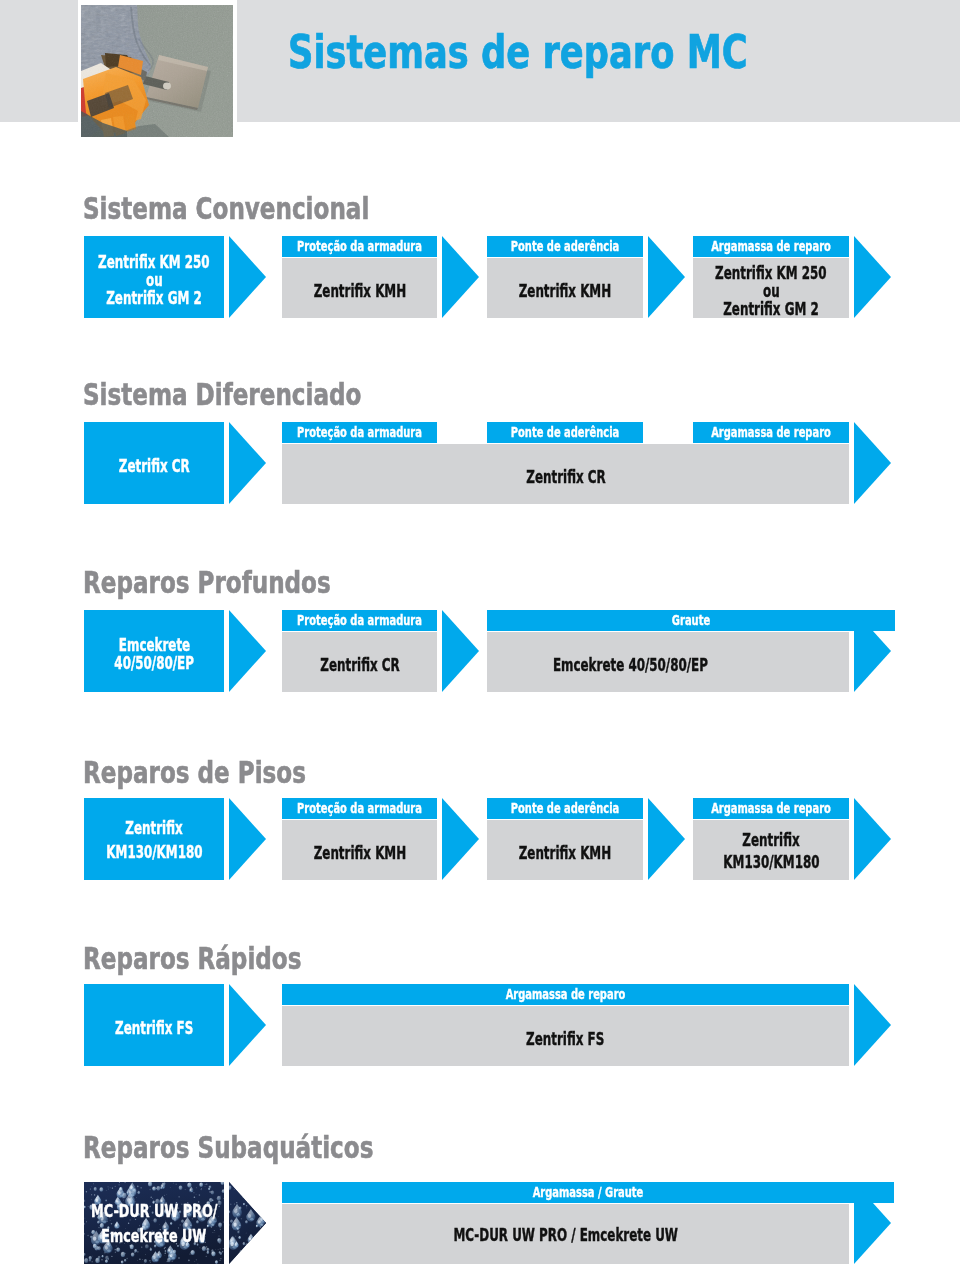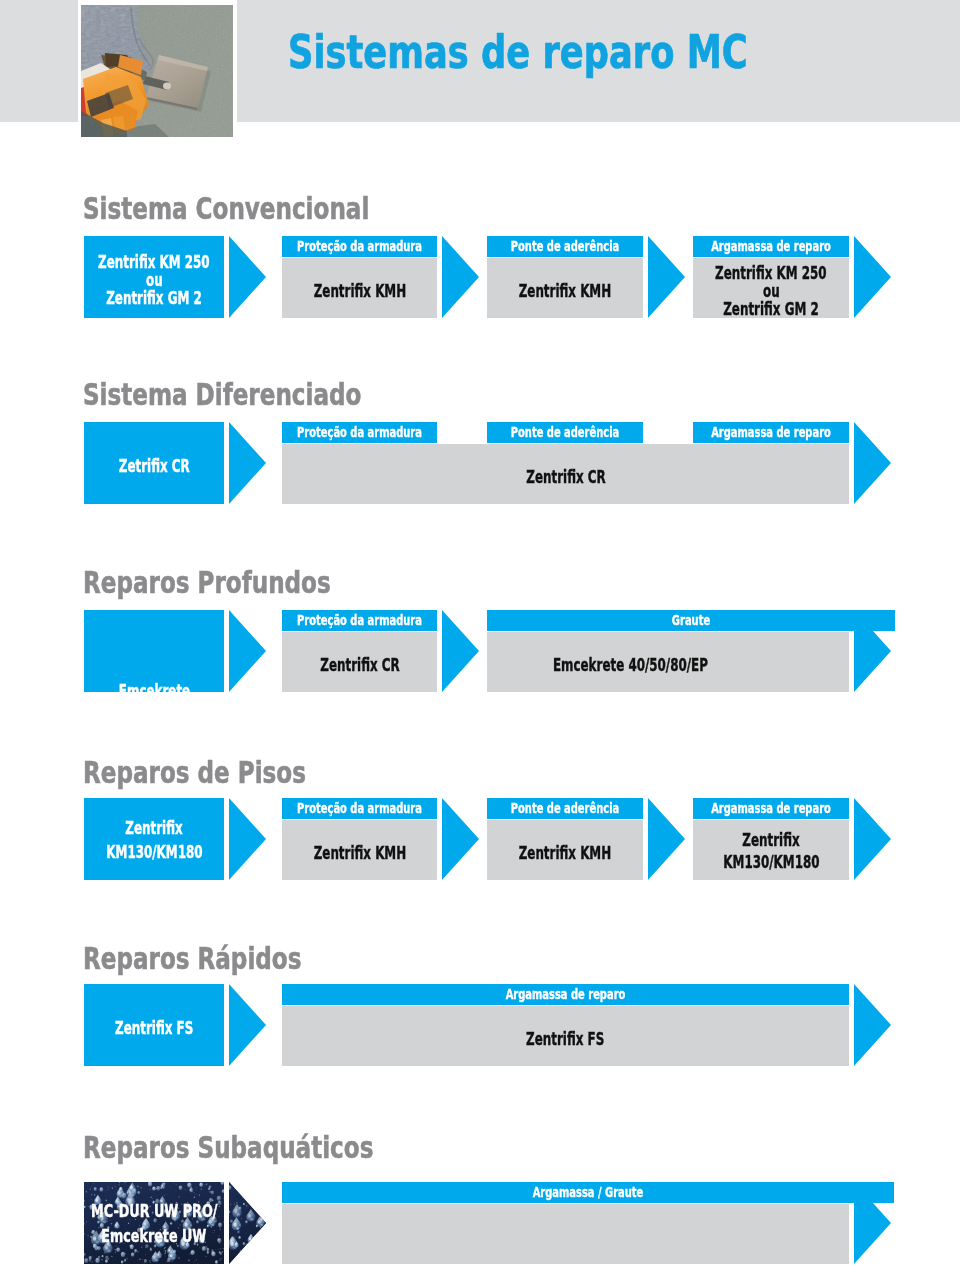--- a/index.html
+++ b/index.html
@@ -188,21 +188,21 @@
           <div class="cap-txt">Argamassa de reparo</div>
         </div>
         <div class="step-body" style="left: 0px; top: 22px; width: 567px; height: 60px;">
           <div class="step-line">Zentrifix CR</div>
         </div>
         <div class="tri" style="left: 572px; top: 0px; border-width: 41px 0px 41px 37px;"></div>
       </div>
       <div class="sec-h" style="left: 83px; top: 568px;">Reparos Profundos</div>
       <div class="step" style="position: absolute; left: 84px; top: 610px; width: 140px; height: 82px;">
         <div class="blue-box" style="left: 0px; top: 0px; width: 140px; height: 82px;"></div>
-        <div class="step-body on-blue" style="left: 0px; top: 0px; width: 140px; height: 82px; margin-top: 46px;">
+        <div class="step-body on-blue" style="left: 0px; top: 0px; width: 140px; height: 82px;">
           <div class="step-line">Emcekrete</div>
           <div class="step-line">40/50/80/EP</div>
         </div>
         <div class="tri" style="left: 145px; top: 0px; border-width: 41px 0px 41px 37px;"></div>
       </div>
       <div class="step" style="position: absolute; left: 282px; top: 610px; width: 155px; height: 82px;">
         <div class="grey-box" style="left: 0px; top: 22px; width: 155px; height: 60px;"></div>
         <div class="hdr-bar" style="left: 0px; top: 0px; width: 155px; height: 21px;">
           <div class="cap-txt">Proteção da armadura</div>
         </div>
@@ -1210,16 +1210,19 @@
             <circle cx="39.4" cy="56.1" r="0.5" fill="#cbdff3" opacity="0.46"></circle>
             <circle cx="121.6" cy="54.4" r="0.4" fill="#cbdff3" opacity="0.37"></circle>
             <circle cx="106.0" cy="72.0" r="0.6" fill="#cbdff3" opacity="0.42"></circle>
           </svg></div>
       </div>
       <div class="step" style="position: absolute; left: 282px; top: 1182px; width: 567px; height: 82px;">
         <div class="grey-box" style="left: 0px; top: 22px; width: 567px; height: 60px;"></div>
         <div class="hdr-bar" style="left: 0px; top: 0px; width: 567px; height: 21px; padding-left: 45px;">
           <div class="cap-txt">Argamassa / Graute</div>
         </div>
+        <div class="step-body" style="left: 0px; top: 22px; width: 567px; height: 60px; padding-top: 1px;">
+          <div class="step-line">MC-DUR UW PRO / Emcekrete UW</div>
+        </div>
         <div class="tri" style="left: 572px; top: 0px; border-width: 41px 0px 41px 37px;"></div>
       </div>
     </div>
 </div>
 
 </body></html>

